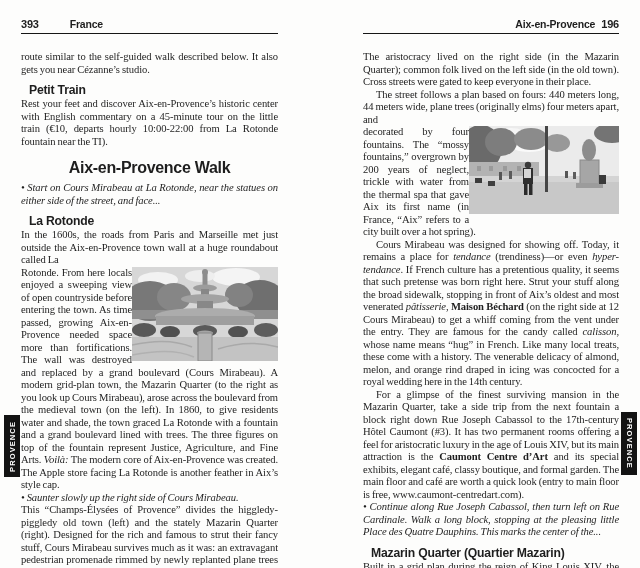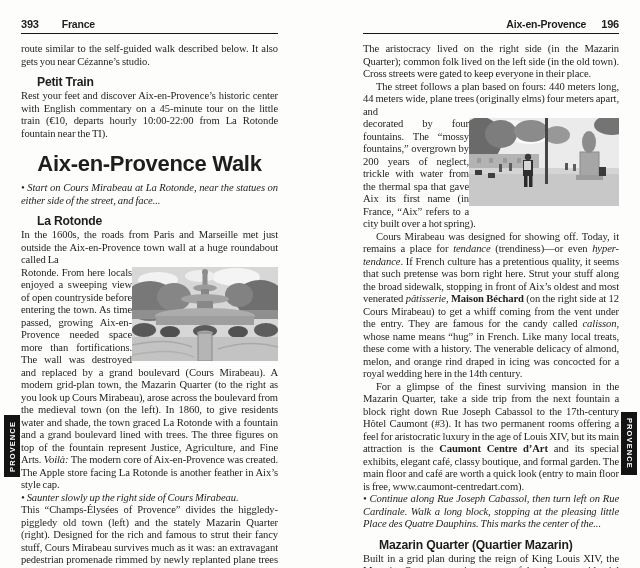--- a/index.html
+++ b/index.html
@@ -13,38 +13,38 @@
   .page-left{left:21px;width:257px;}
   .page-right{left:363px;width:256px;}
 
   .runhead{
     display:flex;align-items:baseline;
     border-bottom:1.5px solid #161616;padding-bottom:3px;
     font-family:"Liberation Sans",sans-serif;font-weight:bold;
     font-size:10.5px;letter-spacing:-0.2px;
   }
   .runhead .num{font-size:11px;}
-  .page-left .runhead .rtitle{margin-left:23px;}
+  .page-left .runhead .rtitle{margin-left:31px;}
   .page-right .runhead{justify-content:flex-end;}
-  .page-right .runhead .rtitle{margin-right:15px;}
+  .page-right .runhead .rtitle{margin-right:6px;}
 
   .bd{
     font-size:10.6px;line-height:12.5px;margin:0;
     text-align:justify;letter-spacing:-0.1px;word-spacing:-0.5px;
   }
-  .mt{margin-top:9px;}
+  .mt{margin-top:17px;}
   .ind{text-indent:13px;}
   .dir{font-style:italic;}
   .h{
     font-family:"Liberation Sans",sans-serif;font-weight:bold;
-    font-size:12.2px;letter-spacing:-0.2px;margin:7px 0 1px 16px;
+    font-size:12.2px;letter-spacing:-0.2px;margin:7px 0 1px 8px;
   }
   .walk-title{
     font-family:"Liberation Sans",sans-serif;font-weight:bold;
-    font-size:22px;letter-spacing:-0.3px;text-align:center;
+    font-size:16px;letter-spacing:-0.3px;text-align:center;
     margin:11px 0 5px 0;
   }
 
   .flow{overflow:visible;}
   figure.photo{margin:0;float:right;}
   .photo-rotonde{width:146px;height:94px;margin:2px -20px 3px 7px;}
   .photo-mirabeau{width:150px;height:88px;margin:1px -10px 3px 7px;}
   figure.photo svg{display:block;width:100%;height:100%;}
 
   .tab{

